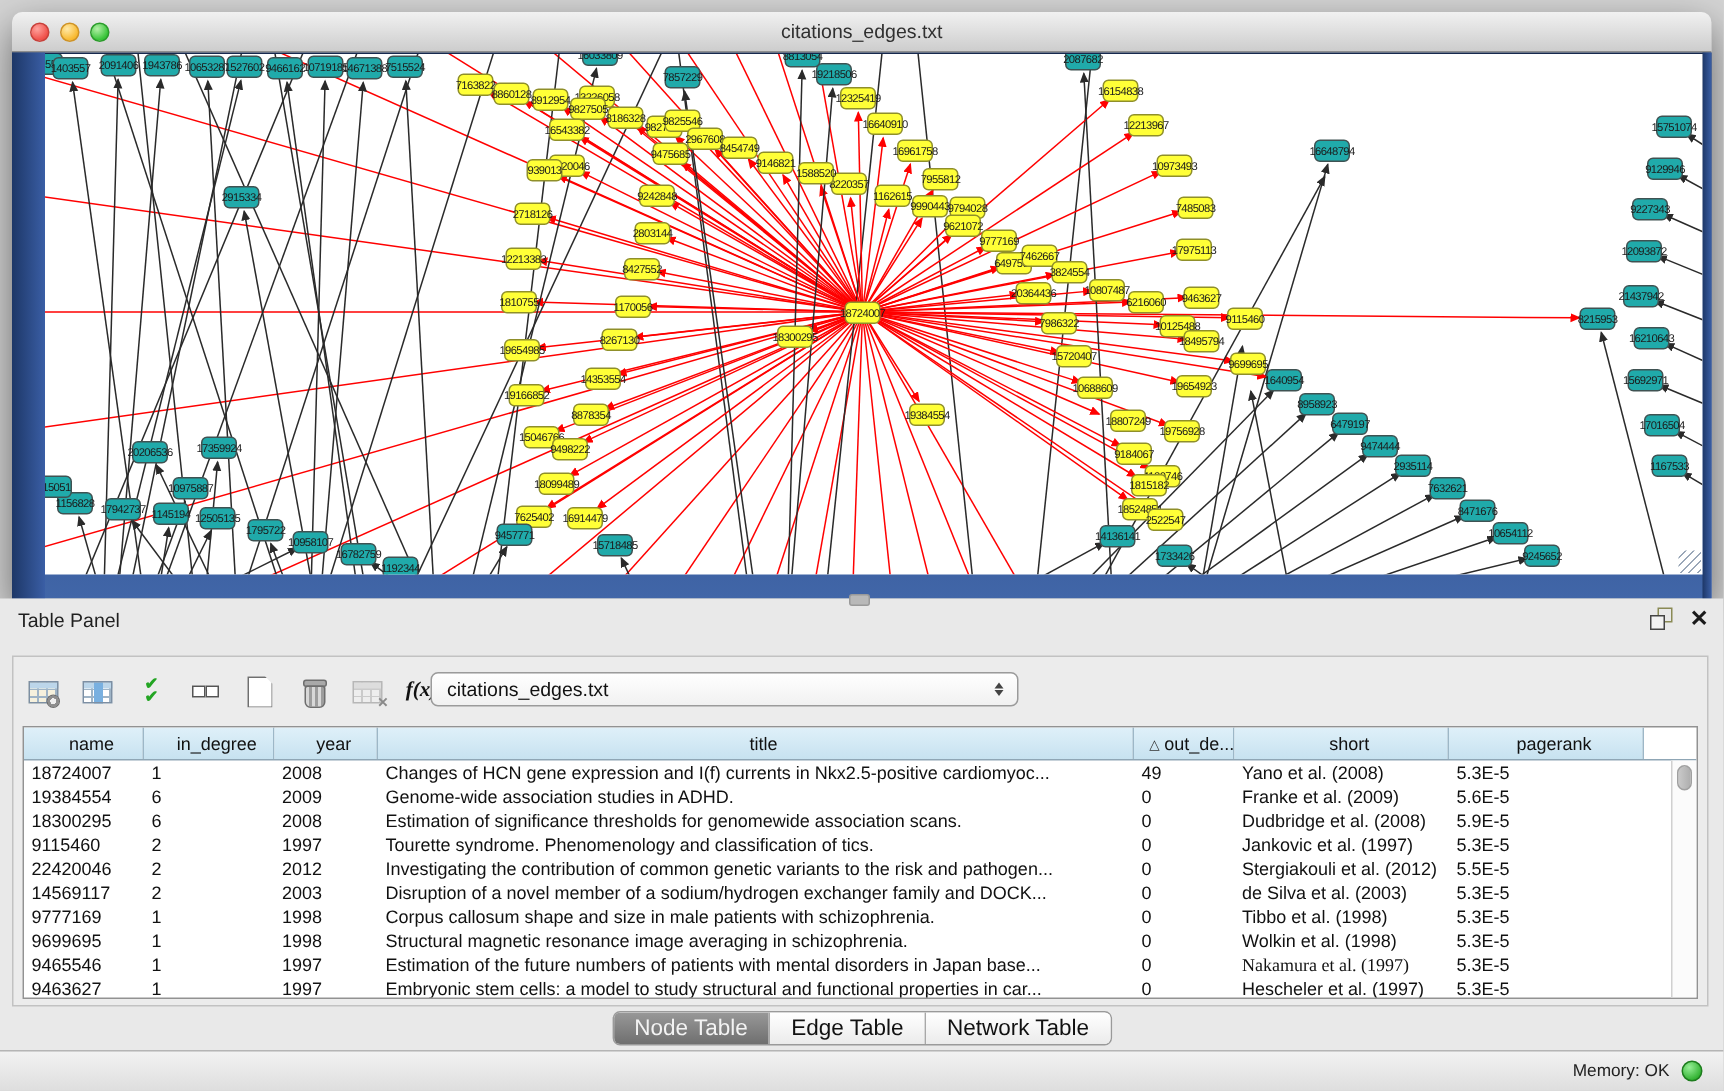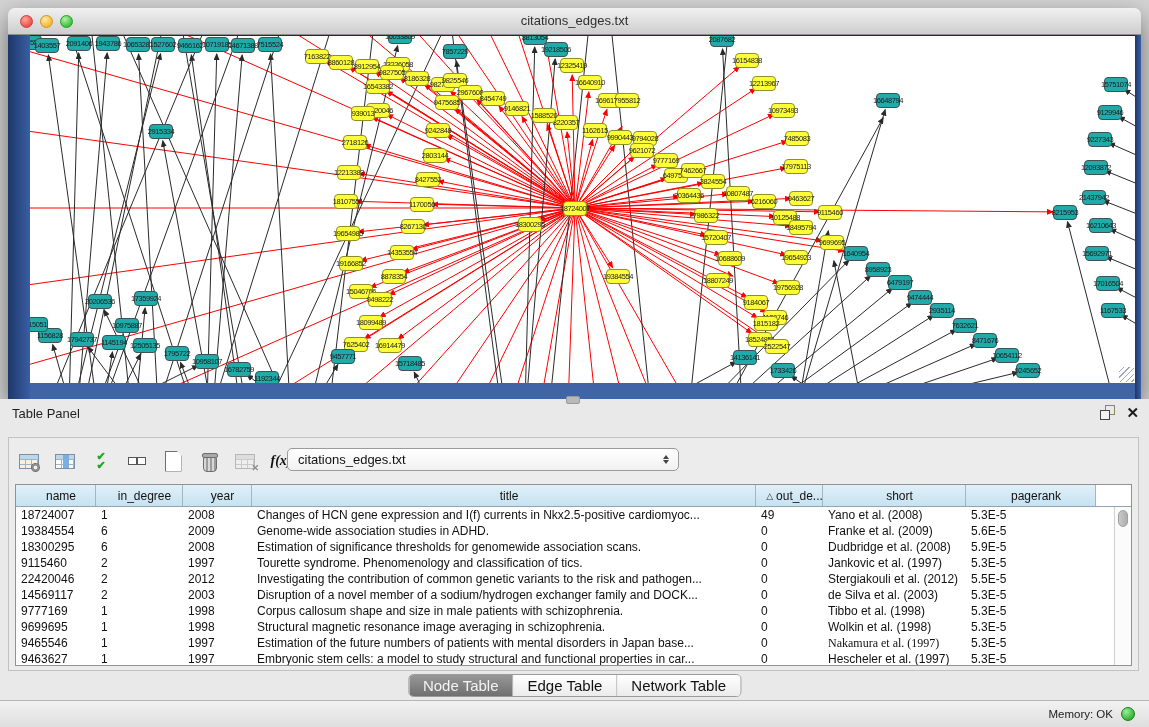--- a/index.html
+++ b/index.html
@@ -309,21 +309,21 @@
             <line x1="545" y1="172" x2="814.1509756658949" y2="215.1024694126878" stroke="#ff0000" stroke-width="1" marker-end="url(#ar)"></line>
             <line x1="770" y1="360" x2="798.3103618488915" y2="194.85622254813268" stroke="#2a2a2a" stroke-width="1" marker-end="url(#ab)"></line>
             <line x1="830" y1="360" x2="803.8960079547375" y2="224.8186126227473" stroke="#2a2a2a" stroke-width="1" marker-end="url(#ab)"></line>
             <line x1="700" y1="360" x2="853.1772977155539" y2="81.76022503567108" stroke="#2a2a2a" stroke-width="1" marker-end="url(#ab)"></line>
           </g>
       </svg>
       <div id="node-layer">
           <div class="gnode y" style="left: 530px; top: 21.5px;">12325419</div>
           <div class="gnode y" style="left: 548px; top: 38.5px;">16640910</div>
           <div class="gnode y" style="left: 568px; top: 56.5px;">16961758</div>
-          <div class="gnode y" style="left: 585px; top: 57px; text-align: right;">7955812</div>
+          <div class="gnode y" style="left: 585px; top: 76px; text-align: right;">7955812</div>
           <div class="gnode y" style="left: 553px; top: 86.5px;">1162615</div>
           <div class="gnode y" style="left: 524px; top: 78.5px;">8220357</div>
           <div class="gnode y" style="left: 578px; top: 93.5px;">9990443</div>
           <div class="gnode y" style="left: 603px; top: 94.5px;">9794028</div>
           <div class="gnode y" style="left: 600px; top: 106.5px;">9621072</div>
           <div class="gnode y" style="left: 624px; top: 116.5px;">9777169</div>
           <div class="gnode y" style="left: 634px; top: 131.5px;">6497568</div>
           <div class="gnode y" style="left: 651px; top: 126.5px;">7462667</div>
           <div class="gnode y" style="left: 671px; top: 137.5px;">3824554</div>
           <div class="gnode y" style="left: 647px; top: 151.5px;">20364436</div>
@@ -331,42 +331,42 @@
           <div class="gnode y" style="left: 722px; top: 157.5px;">6216060</div>
           <div class="gnode y" style="left: 759px; top: 154.5px;">9463627</div>
           <div class="gnode y" style="left: 754px; top: 122.5px;">17975113</div>
           <div class="gnode y" style="left: 755px; top: 94.5px;">7485083</div>
           <div class="gnode y" style="left: 741px; top: 66.5px;">10973493</div>
           <div class="gnode y" style="left: 722px; top: 39.5px;">12213967</div>
           <div class="gnode y" style="left: 705px; top: 16.5px;">16154838</div>
           <div class="gnode y" style="left: 664px; top: 171.5px;">7986322</div>
           <div class="gnode y" style="left: 674px; top: 193.5px;">15720407</div>
           <div class="gnode y" style="left: 688px; top: 214.5px;">10688609</div>
-          <div class="gnode y" style="left: 676px; top: 236.5px; text-align: center;">18807249</div>
+          <div class="gnode y" style="left: 710px; top: 236.5px; text-align: center;">18807249</div>
           <div class="gnode y" style="left: 714px; top: 258.5px;">9184067</div>
           <div class="gnode y" style="left: 733px; top: 273.5px;">4120746</div>
           <div class="gnode y" style="left: 724px; top: 279.5px;">1815182</div>
           <div class="gnode y" style="left: 718px; top: 295.5px;">18524851</div>
           <div class="gnode y" style="left: 735px; top: 302.5px;">2522547</div>
           <div class="gnode y" style="left: 743px; top: 173.5px;">10125488</div>
           <div class="gnode y" style="left: 759px; top: 183.5px;">18495794</div>
           <div class="gnode y" style="left: 754px; top: 213.5px;">19654923</div>
           <div class="gnode y" style="left: 746px; top: 243.5px;">19756928</div>
           <div class="gnode y" style="left: 788px; top: 168.5px;">9115460</div>
           <div class="gnode y" style="left: 790px; top: 198.5px;">9699695</div>
           <div class="gnode y" style="left: 576px; top: 232.5px;">19384554</div>
           <div class="gnode y" style="left: 275px; top: 12.5px;">7163822</div>
           <div class="gnode y" style="left: 299px; top: 18.5px;">8860128</div>
           <div class="gnode y" style="left: 325px; top: 22.5px;">8912954</div>
           <div class="gnode y" style="left: 356px; top: 20.5px;">13226058</div>
           <div class="gnode y" style="left: 350px; top: 28.5px;">9827505</div>
           <div class="gnode y" style="left: 336px; top: 42.5px;">16543382</div>
           <div class="gnode y" style="left: 375px; top: 34.5px;">8186328</div>
           <div class="gnode y" style="left: 401px; top: 40.5px;">9827508</div>
-          <div class="gnode y" style="left: 413px; top: 36.5px; font-style: italic;">9825546</div>
+          <div class="gnode y" style="left: 413px; top: 36.5px;">9825546</div>
           <div class="gnode y" style="left: 428px; top: 48.5px;">2967608</div>
           <div class="gnode y" style="left: 405px; top: 58.5px;">9475685</div>
           <div class="gnode y" style="left: 451px; top: 54.5px;">8454749</div>
           <div class="gnode y" style="left: 475px; top: 64.5px;">9146821</div>
           <div class="gnode y" style="left: 502px; top: 71.5px;">1588520</div>
           <div class="gnode y" style="left: 336px; top: 66.5px;">22420046</div>
           <div class="gnode y" style="left: 321px; top: 69.5px;">939013</div>
           <div class="gnode y" style="left: 313px; top: 98.5px;">2718126</div>
           <div class="gnode y" style="left: 307px; top: 128.5px;">12213383</div>
           <div class="gnode y" style="left: 304px; top: 157.5px;">1810755</div>

